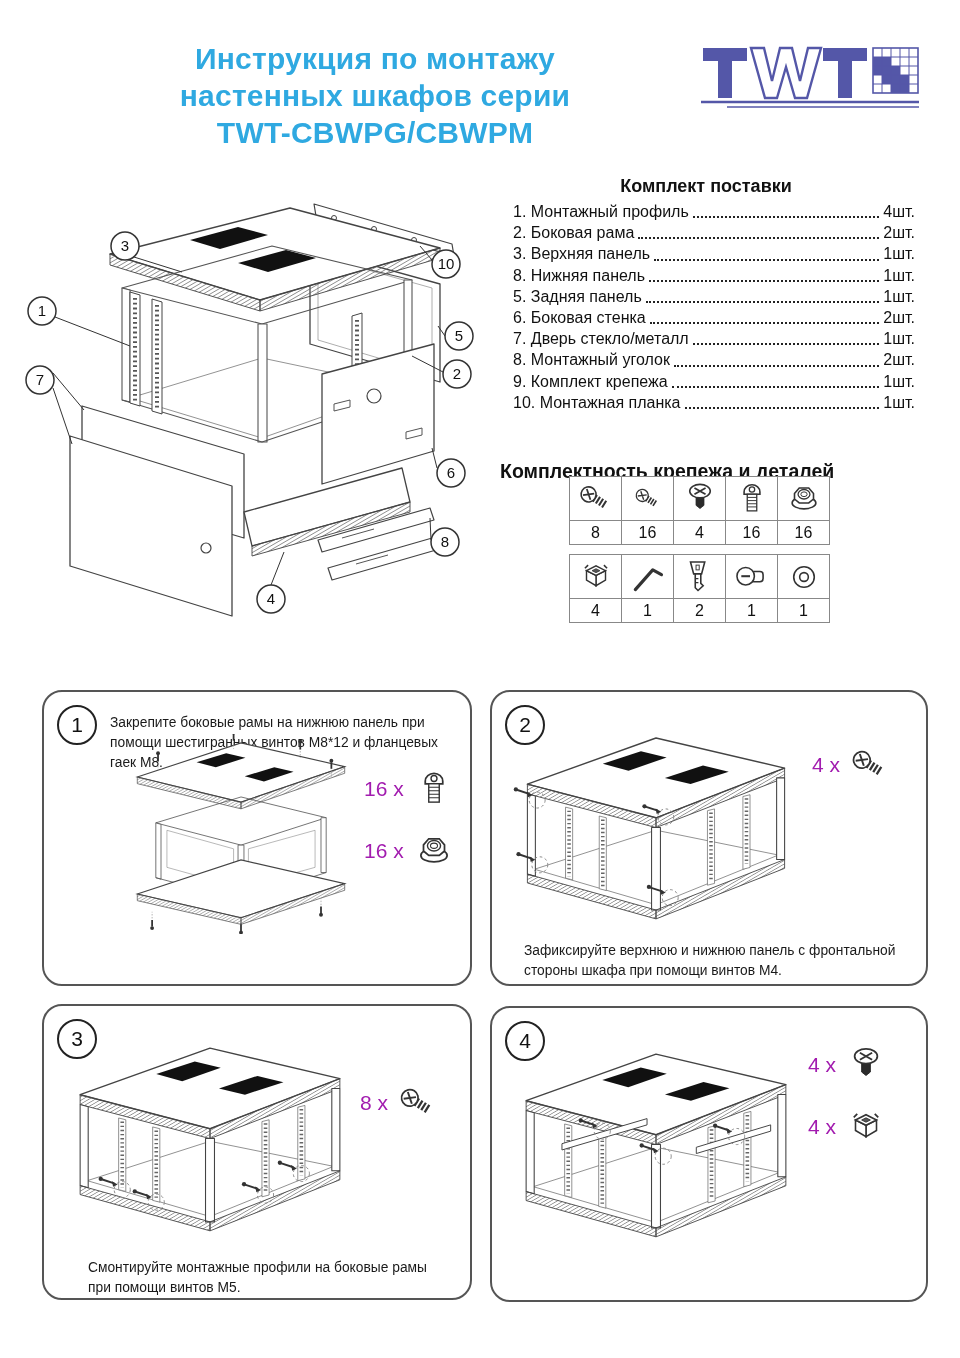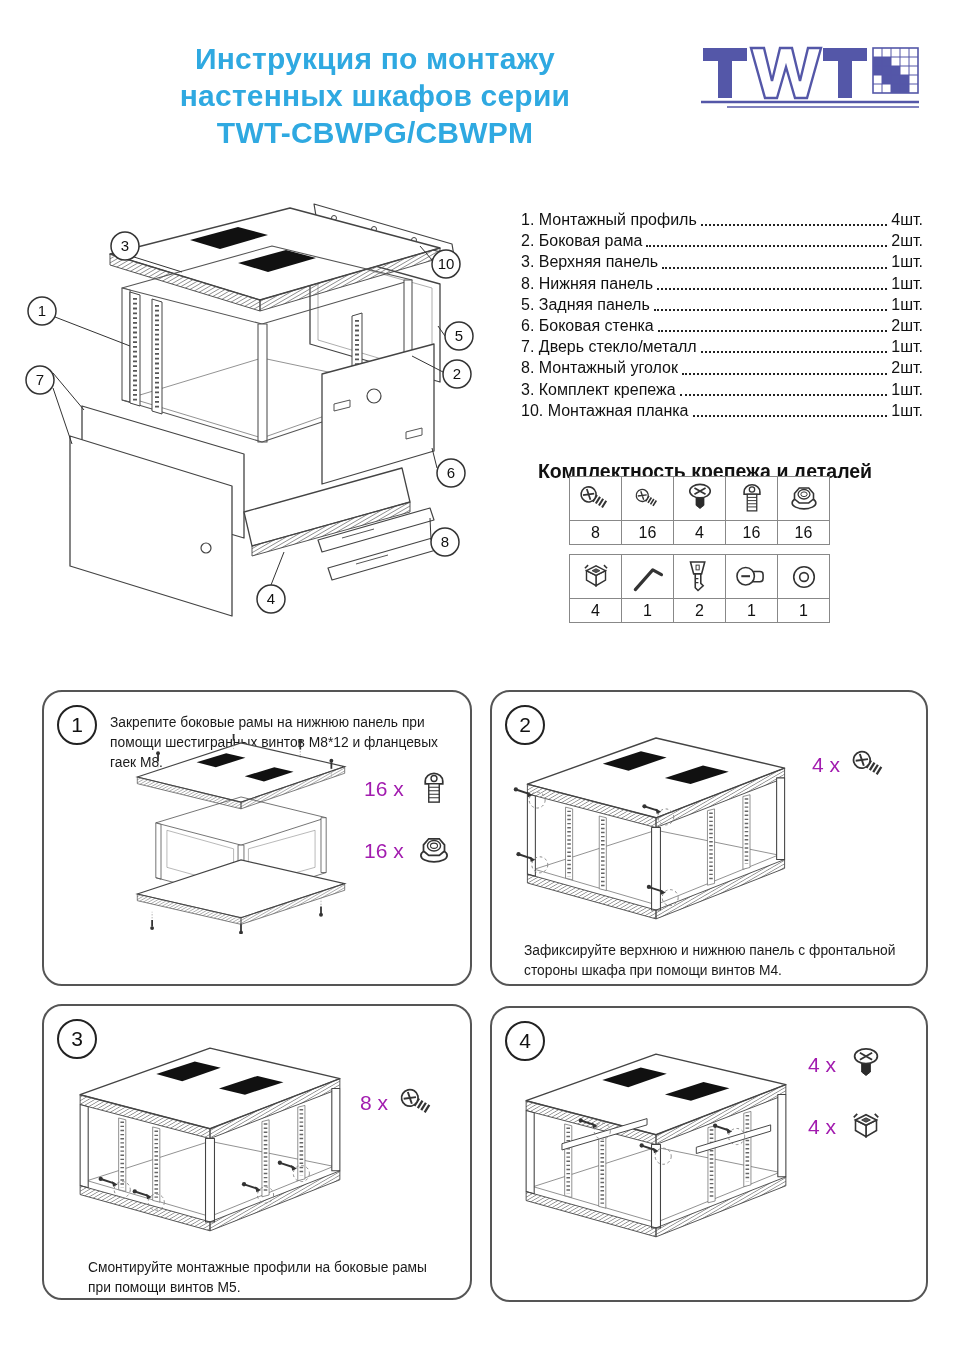--- a/index.html
+++ b/index.html
@@ -5,28 +5,28 @@
   html,body{margin:0;padding:0;background:#fff;}
   body{width:960px;height:1358px;font-family:"Liberation Sans",sans-serif;color:#111;}
   .page{position:relative;width:960px;height:1358px;background:#fff;overflow:hidden;}
 
   .title{position:absolute;left:100px;top:40px;width:550px;text-align:center;
          color:#2fa9e1;font-weight:bold;font-size:30px;line-height:37px;letter-spacing:.2px;}
   .logo{position:absolute;left:701px;top:40px;}
 
   .kit-heading{position:absolute;left:505px;top:161px;width:402px;text-align:center;
                font-size:18px;font-weight:bold;}
-  .parts-list{position:absolute;left:505px;top:193px;width:402px;margin:16px;padding:0;
+  .parts-list{position:absolute;left:505px;top:193px;width:402px;margin:8px;padding:0;
               list-style:none;font-size:16px;line-height:21.2px;}
   .parts-list li{display:flex;align-items:baseline;}
   .pl-name{white-space:nowrap;}
   .leader{flex:1;border-bottom:2px dotted #222;margin:0 4px;align-self:flex-end;margin-bottom:4px;}
   .pl-qty{white-space:nowrap;}
 
-  .hw-heading{position:absolute;left:500px;top:444px;width:410px;text-align:center;
+  .hw-heading{position:absolute;left:500px;top:444px;width:410px;
               font-size:19.5px;font-weight:bold;}
   .hw-tables{position:absolute;left:569px;top:476px;display:flex;flex-direction:column;gap:9px;}
   .hw-table{display:grid;grid-template-columns:repeat(5,52px);grid-template-rows:44px 24px;
             border-top:1.5px solid #888;border-left:1.5px solid #888;background:#fff;width:max-content;}
   .hw-icon-cell,.hw-count-cell{border-right:1.5px solid #888;border-bottom:1.5px solid #888;
             display:flex;align-items:center;justify-content:center;}
   .hw-count-cell{font-size:16px;}
   .hw-svg{width:38px;height:38px;}
 
   .exploded{position:absolute;left:22px;top:196px;}
@@ -195,20 +195,21 @@
             <line x1="0" y1="18" x2="45" y2="18"></line>
           <line x1="0" y1="27" x2="45" y2="27"></line>
             <line x1="0" y1="36" x2="45" y2="36"></line>
         </g>
       </g>
       <line x1="0" y1="62" x2="218" y2="62" stroke="#5457a8" stroke-width="2.4"></line>
       <line x1="26" y1="67" x2="218" y2="67" stroke="#5457a8" stroke-width="1.4"></line>
     </svg>
   </div>
 
+  <h2 class="kit-heading">Комплект поставки</h2>
   <ol class="parts-list">
       <li>
         <span class="pl-name">1. Монтажный профиль</span>
         <span class="leader"></span>
         <span class="pl-qty">4шт.</span>
       </li>
       <li>
         <span class="pl-name">2. Боковая рама</span>
         <span class="leader"></span>
         <span class="pl-qty">2шт.</span>
@@ -237,21 +238,21 @@
         <span class="pl-name">7. Дверь стекло/металл</span>
         <span class="leader"></span>
         <span class="pl-qty">1шт.</span>
       </li>
       <li>
         <span class="pl-name">8. Монтажный уголок</span>
         <span class="leader"></span>
         <span class="pl-qty">2шт.</span>
       </li>
       <li>
-        <span class="pl-name">3. Комплект крепежа</span>
+        <span class="pl-name">9. Комплект крепежа</span>
         <span class="leader"></span>
         <span class="pl-qty">1шт.</span>
       </li>
       <li>
         <span class="pl-name">10. Монтажная планка</span>
         <span class="leader"></span>
         <span class="pl-qty">1шт.</span>
       </li>
     </ol>
 

